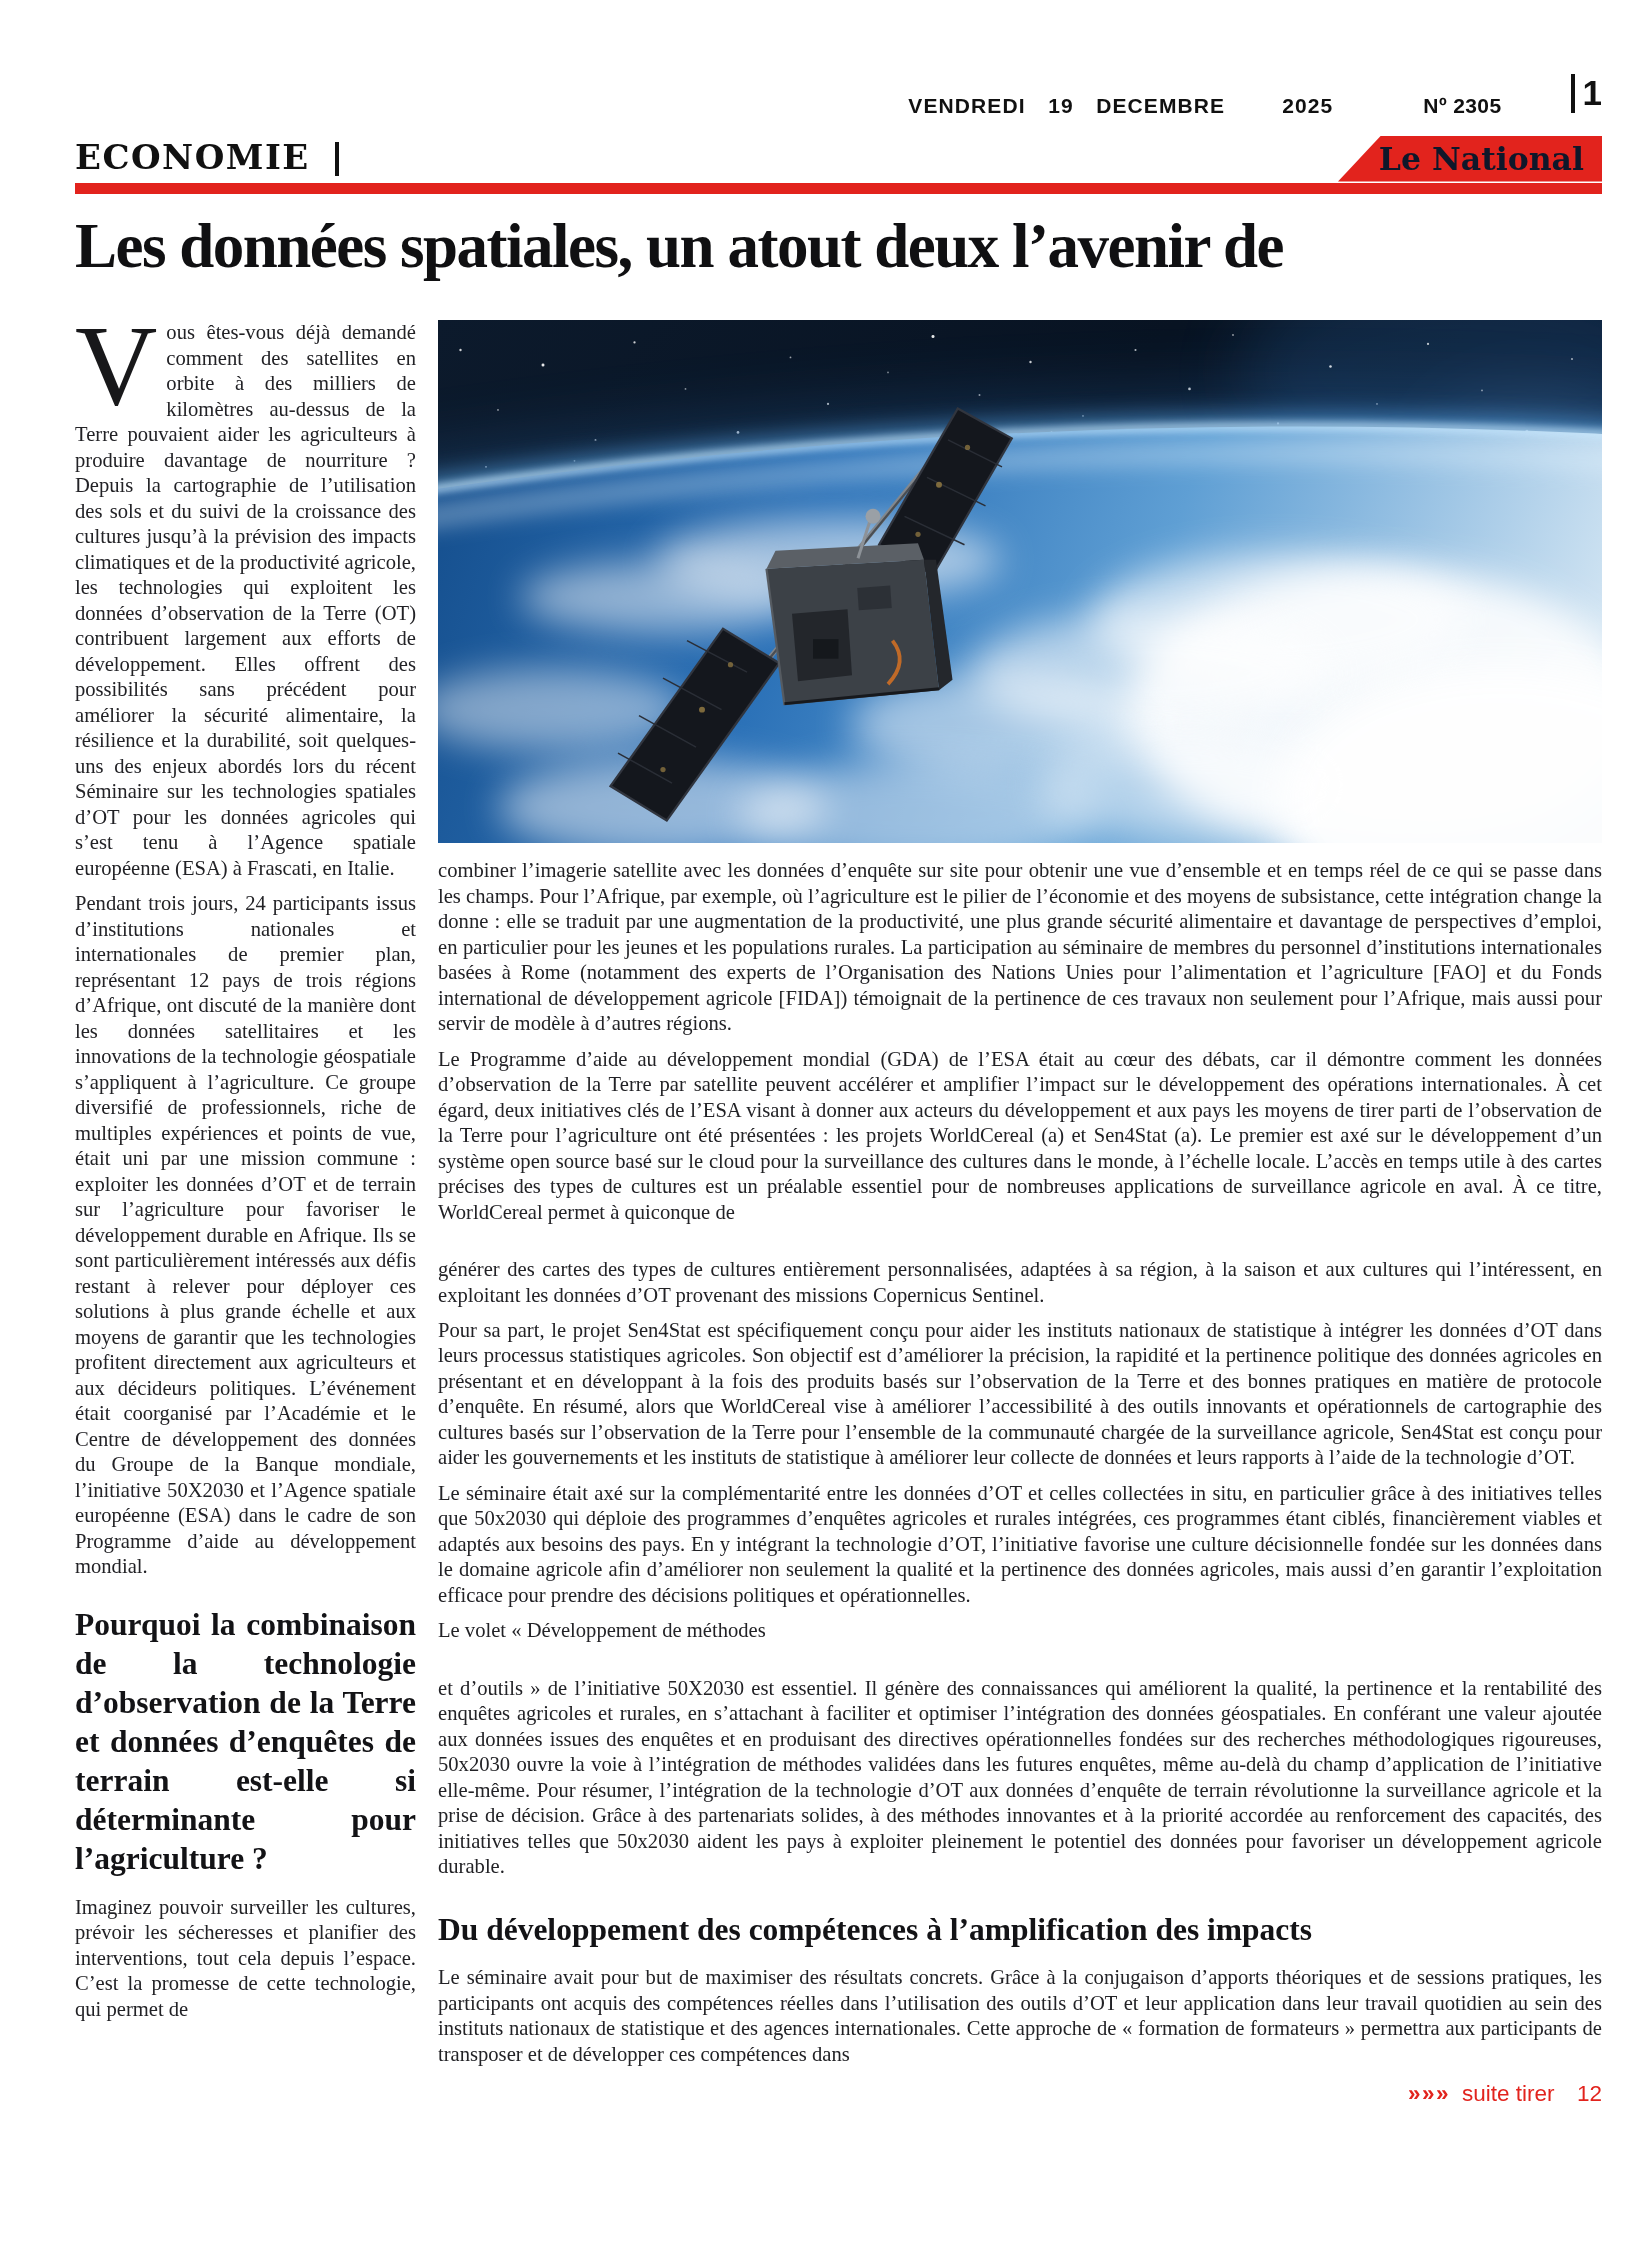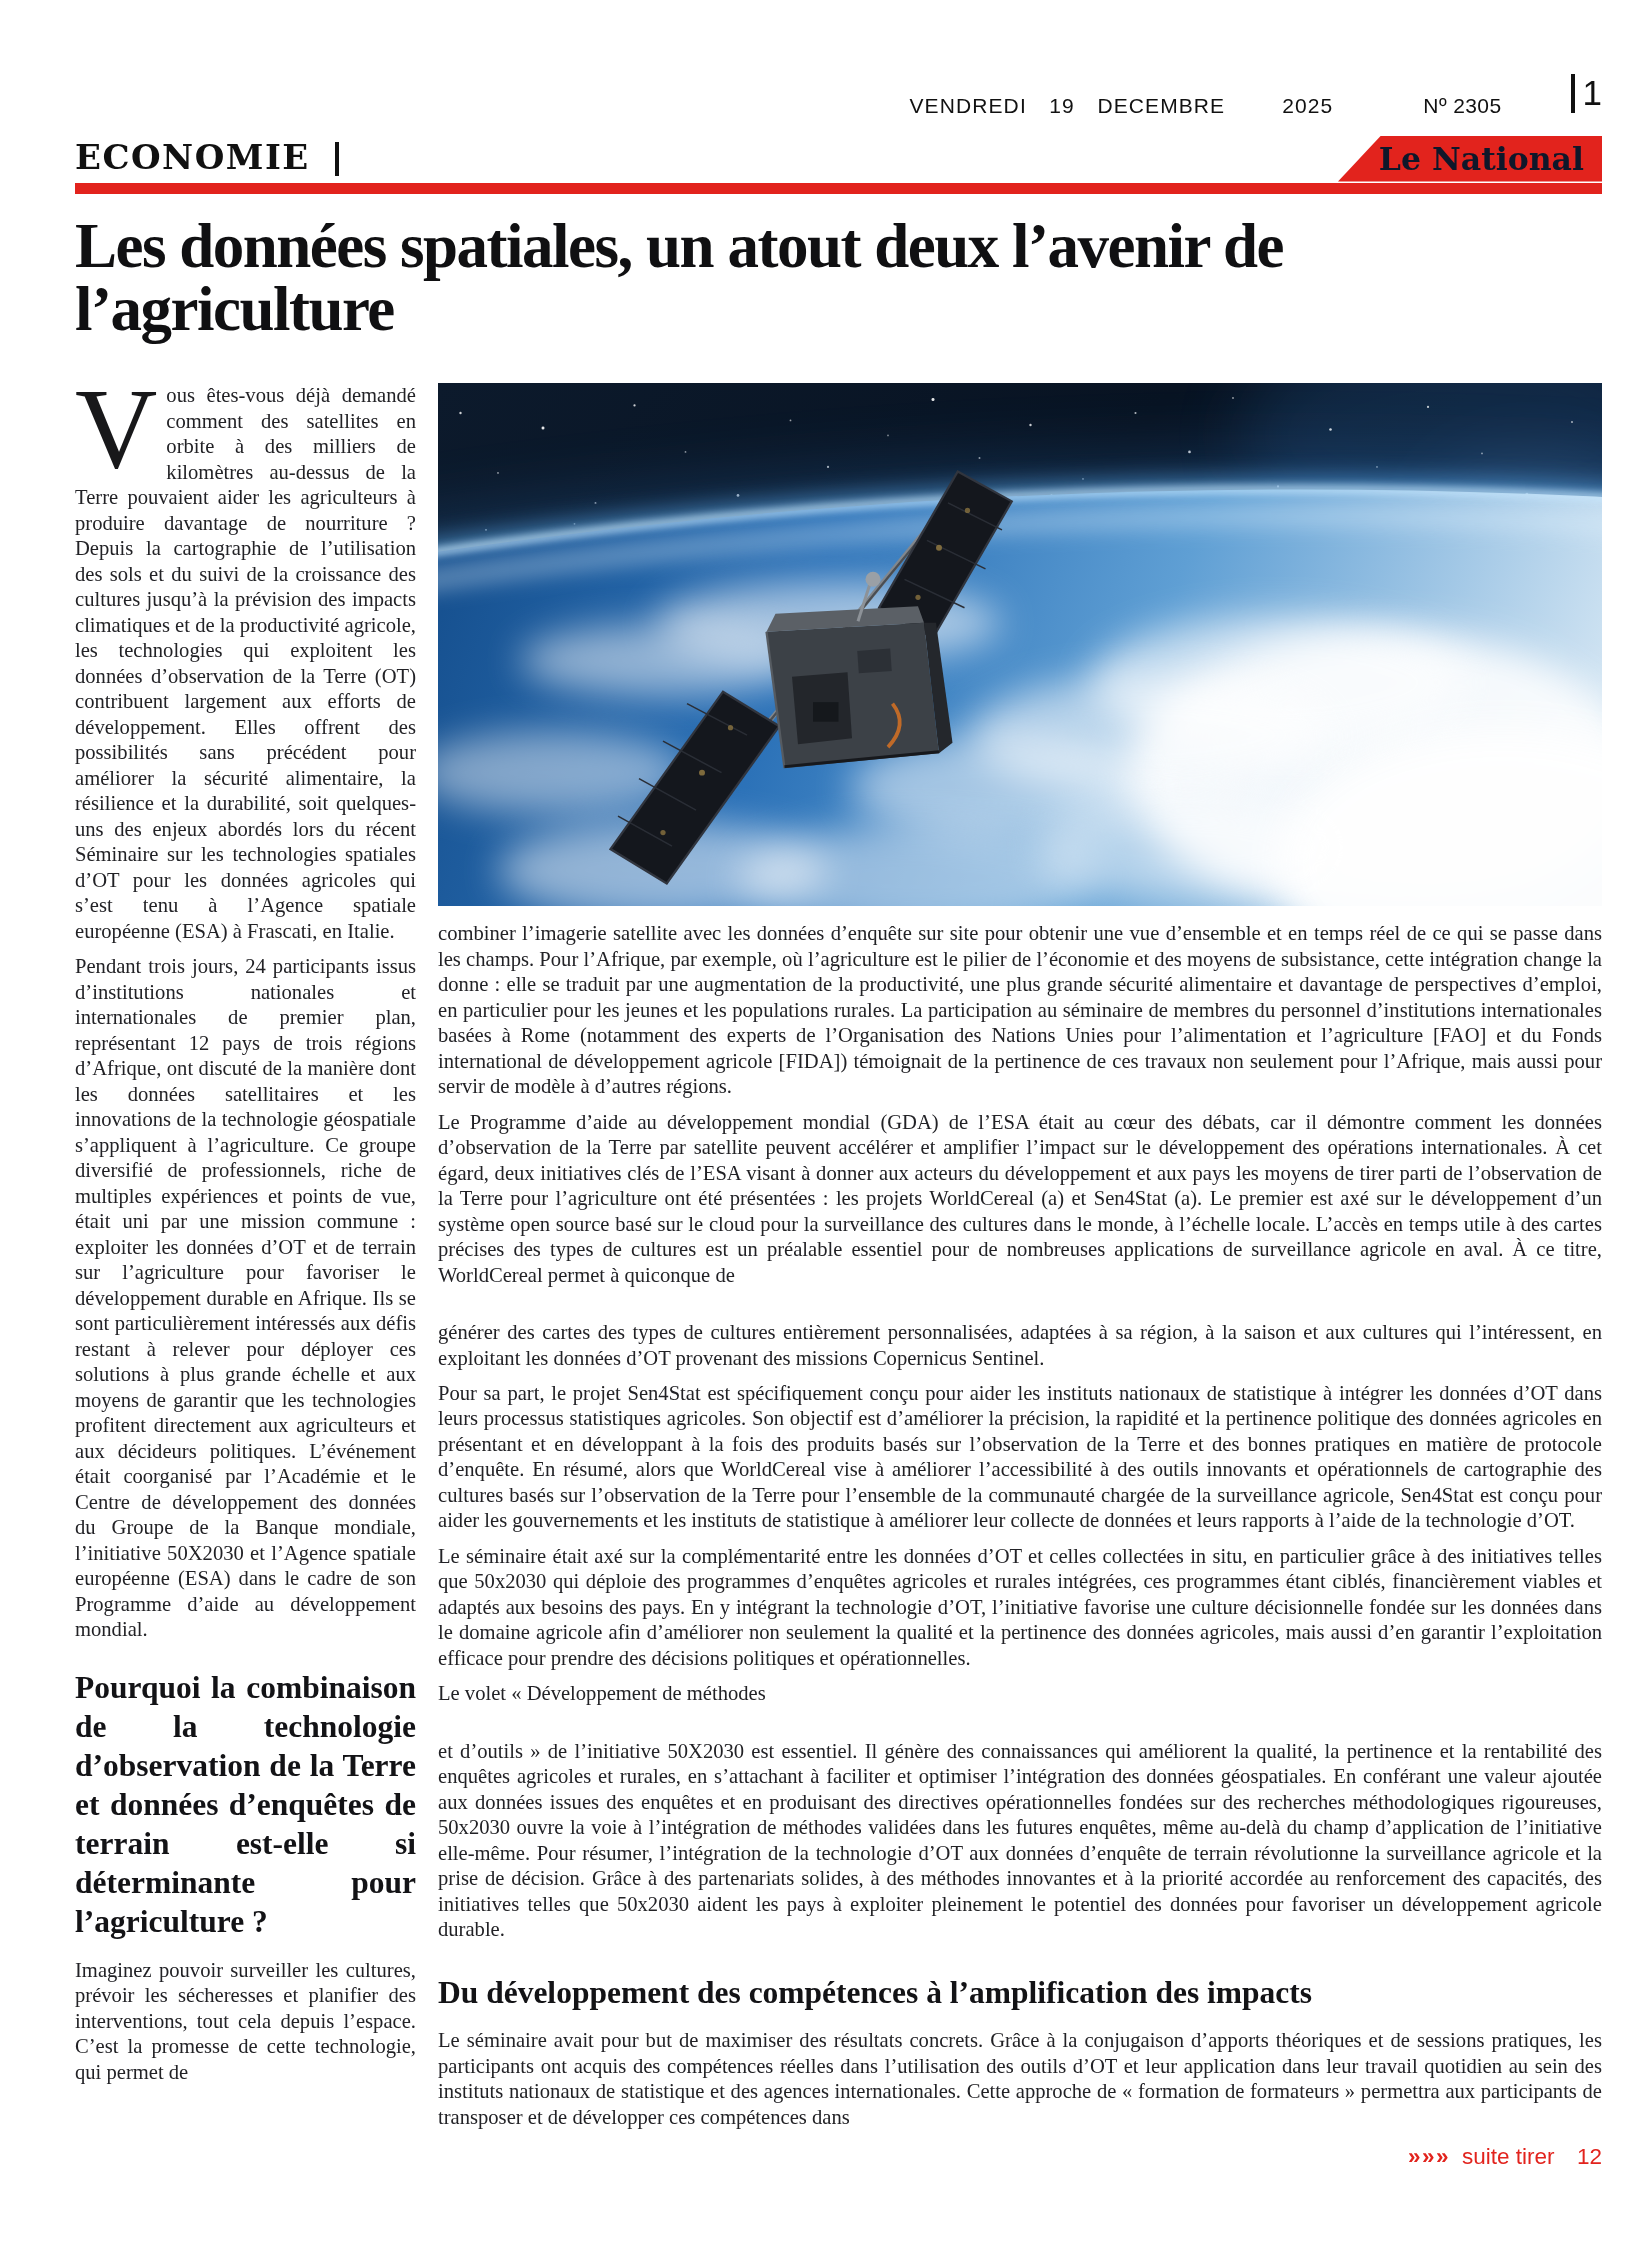--- a/index.html
+++ b/index.html
@@ -7,21 +7,21 @@
     position:relative; width:1650px; height:2250px; margin:0 auto;
     background:#ffffff; overflow:hidden;
     font-family:"Liberation Serif", serif; color:#1c1c1e;
   }
   .inner{position:relative; padding:0 48px 0 75px;}
 
   
   .topbar{
     display:flex; justify-content:flex-end; align-items:baseline;
     padding-top:73px; font-family:"Liberation Sans", sans-serif;
-    font-weight:normal; font-size:21px; letter-spacing:1.1px; color:#111;
+    font-weight:bold; font-size:21px; letter-spacing:1.1px; color:#111;
   }
   .topbar .d{margin-left:22.5px;}
   .topbar .d.year{margin-left:57px;text-align:center;}
   .topbar .issue{margin-left:90px; letter-spacing:0.4px;}
   .pageno{display:flex; align-items:center; margin-left:69px;}
   .pageno .bar{width:4.5px; height:39px; background:#111; margin-right:7.5px;}
   .pageno .num{font-size:35px; letter-spacing:0;}
 
   
   .section-row{position:relative; height:52px; margin-top:10.5px;}
@@ -102,21 +102,20 @@
 
     <div class="section-row">
       <span class="section-title">ECONOMIE</span>
       <span class="section-bar"></span>
       <span class="brand-badge">Le National</span>
     </div>
     <div class="red-rule"></div>
 
     <h1 class="headline">
       <span class="hl-line">Les données spatiales, un atout deux l’avenir de</span>
-      <span class="hl-line">l’agriculture</span>
     </h1>
 
     <div class="content">
 
       <div class="col1">
         <p class="body-p"><span class="dropcap">V</span><span>ous êtes-vous déjà demandé comment des satellites en orbite à des milliers de kilomètres au-dessus de la Terre pouvaient aider les agriculteurs à produire davantage de nourriture ? Depuis la cartographie de l’utilisation des sols et du suivi de la croissance des cultures jusqu’à la prévision des impacts climatiques et de la productivité agricole, les technologies qui exploitent les données d’observation de la Terre (OT) contribuent largement aux efforts de développement. Elles offrent des possibilités sans précédent pour améliorer la sécurité alimentaire, la résilience et la durabilité, soit quelques-uns des enjeux abordés lors du récent Séminaire sur les technologies spatiales d’OT pour les données agricoles qui s’est tenu à l’Agence spatiale européenne (ESA) à Frascati, en Italie.</span></p>
         <p class="body-p">Pendant trois jours, 24 participants issus d’institutions nationales et internationales de premier plan, représentant 12 pays de trois régions d’Afrique, ont discuté de la manière dont les données satellitaires et les innovations de la technologie géospatiale s’appliquent à l’agriculture. Ce groupe diversifié de professionnels, riche de multiples expériences et points de vue, était uni par une mission commune : exploiter les données d’OT et de terrain sur l’agriculture pour favoriser le développement durable en Afrique. Ils se sont particulièrement intéressés aux défis restant à relever pour déployer ces solutions à plus grande échelle et aux moyens de garantir que les technologies profitent directement aux agriculteurs et aux décideurs politiques. L’événement était coorganisé par l’Académie et le Centre de développement des données du Groupe de la Banque mondiale, l’initiative 50X2030 et l’Agence spatiale européenne (ESA) dans le cadre de son Programme d’aide au développement mondial.</p>
         <h2 class="subhead">Pourquoi la combinaison de la technologie d’observation de la Terre et données d’enquêtes de terrain est-elle si déterminante pour l’agriculture ?</h2>
         <p class="body-p">Imaginez pouvoir surveiller les cultures, prévoir les sécheresses et planifier des interventions, tout cela depuis l’espace. C’est la promesse de cette technologie, qui permet de</p>
       </div>

